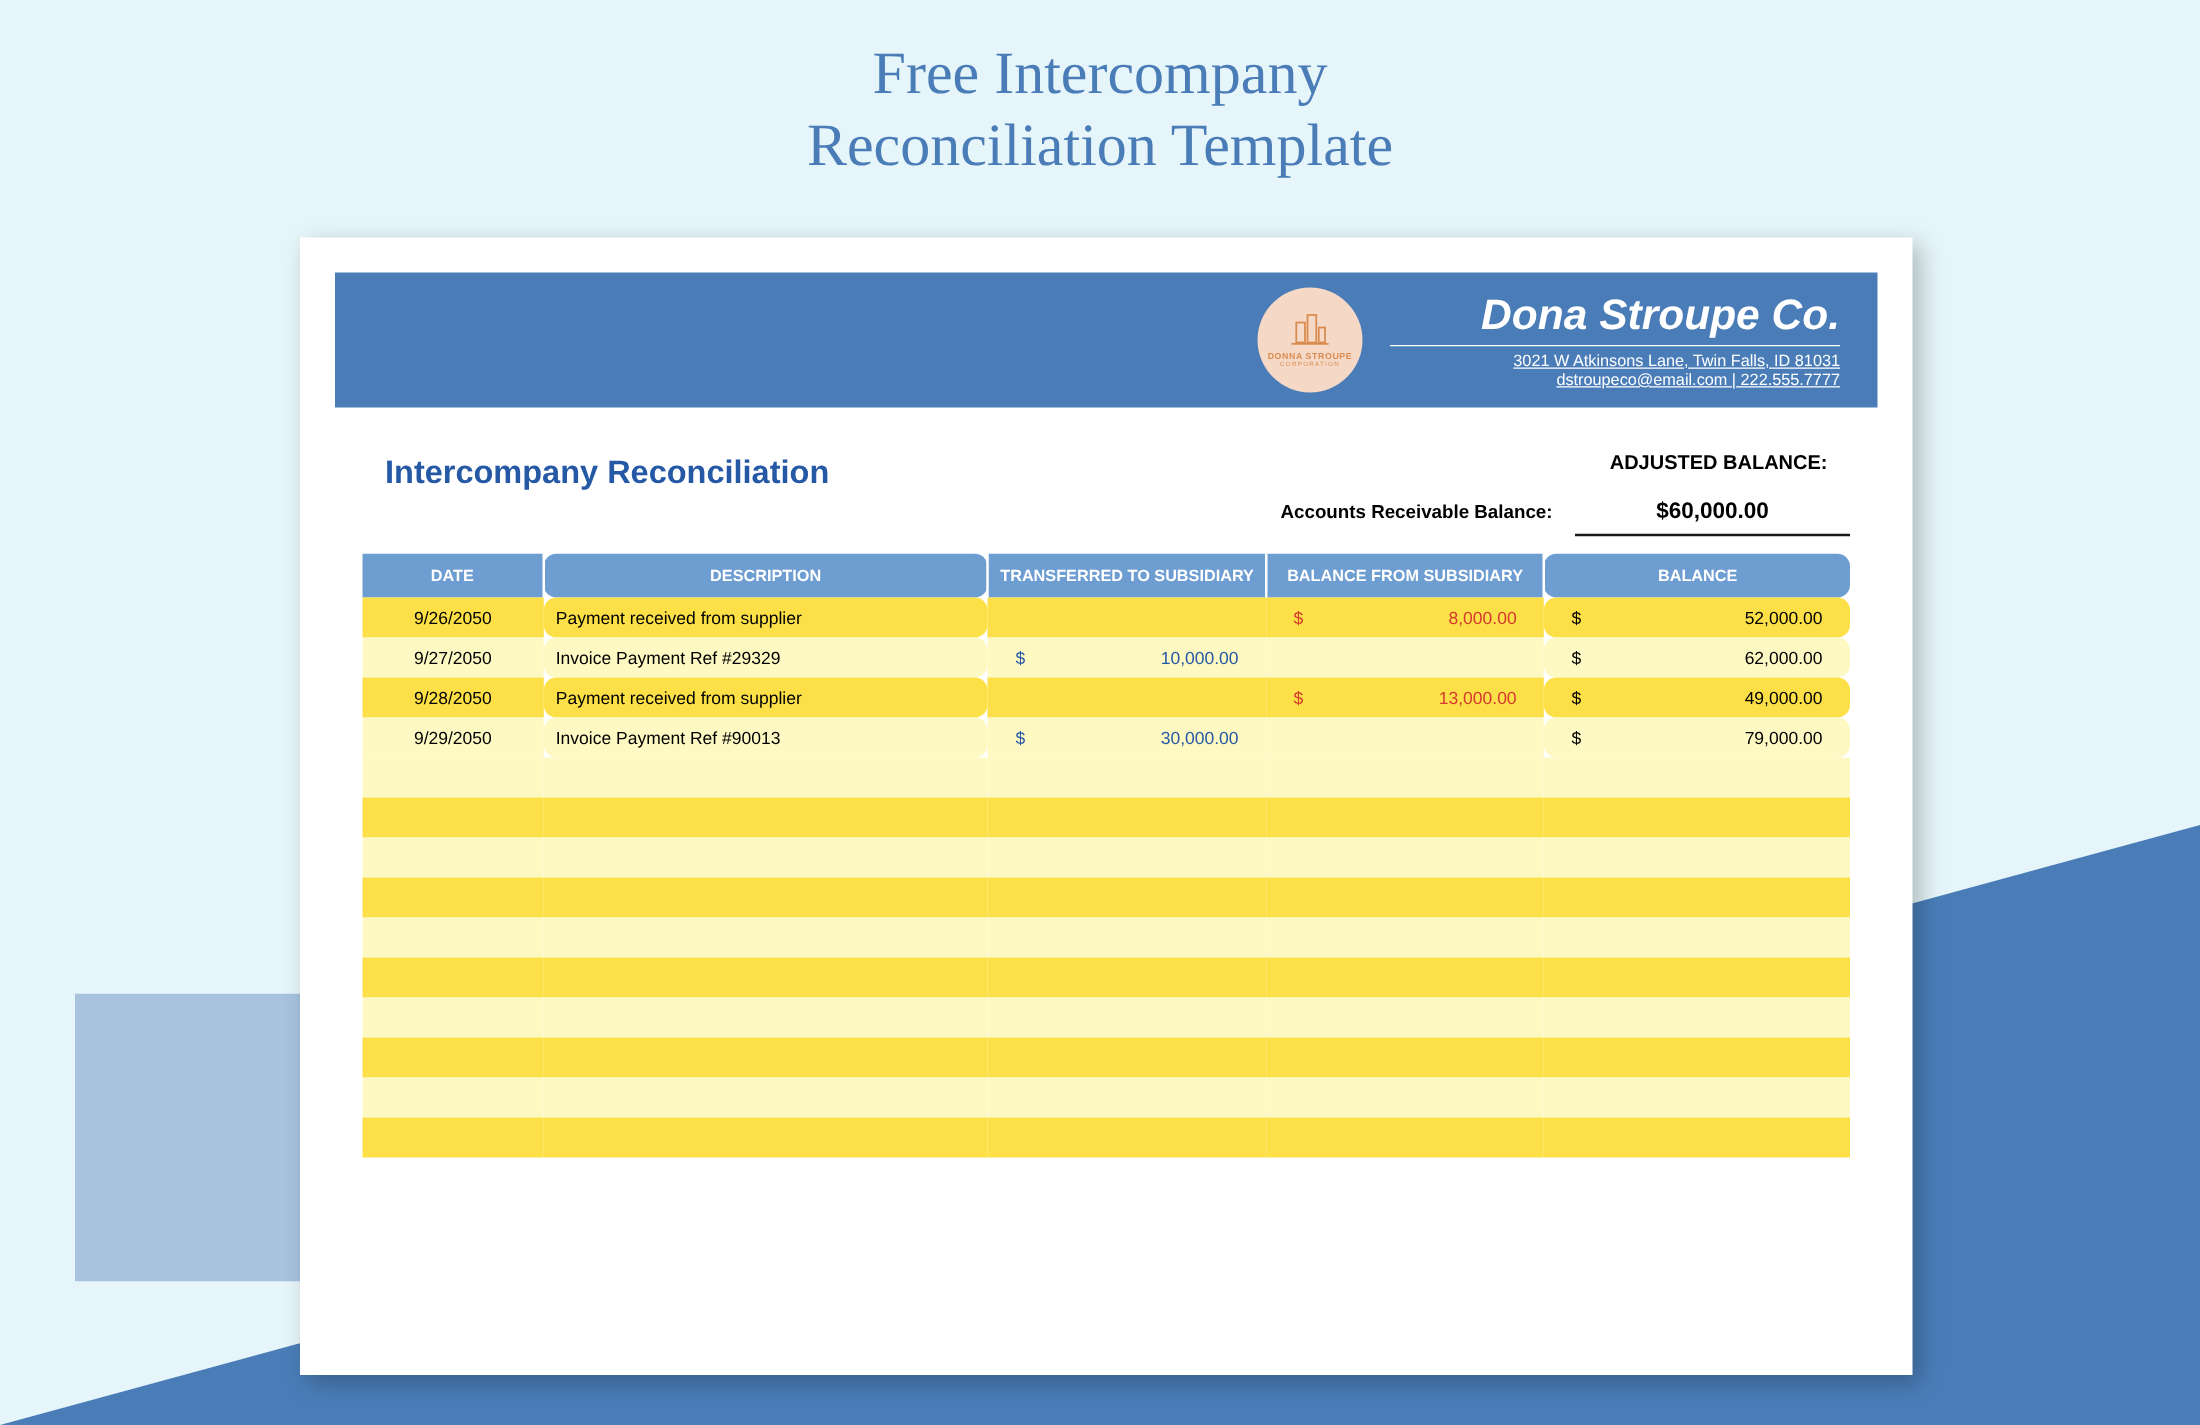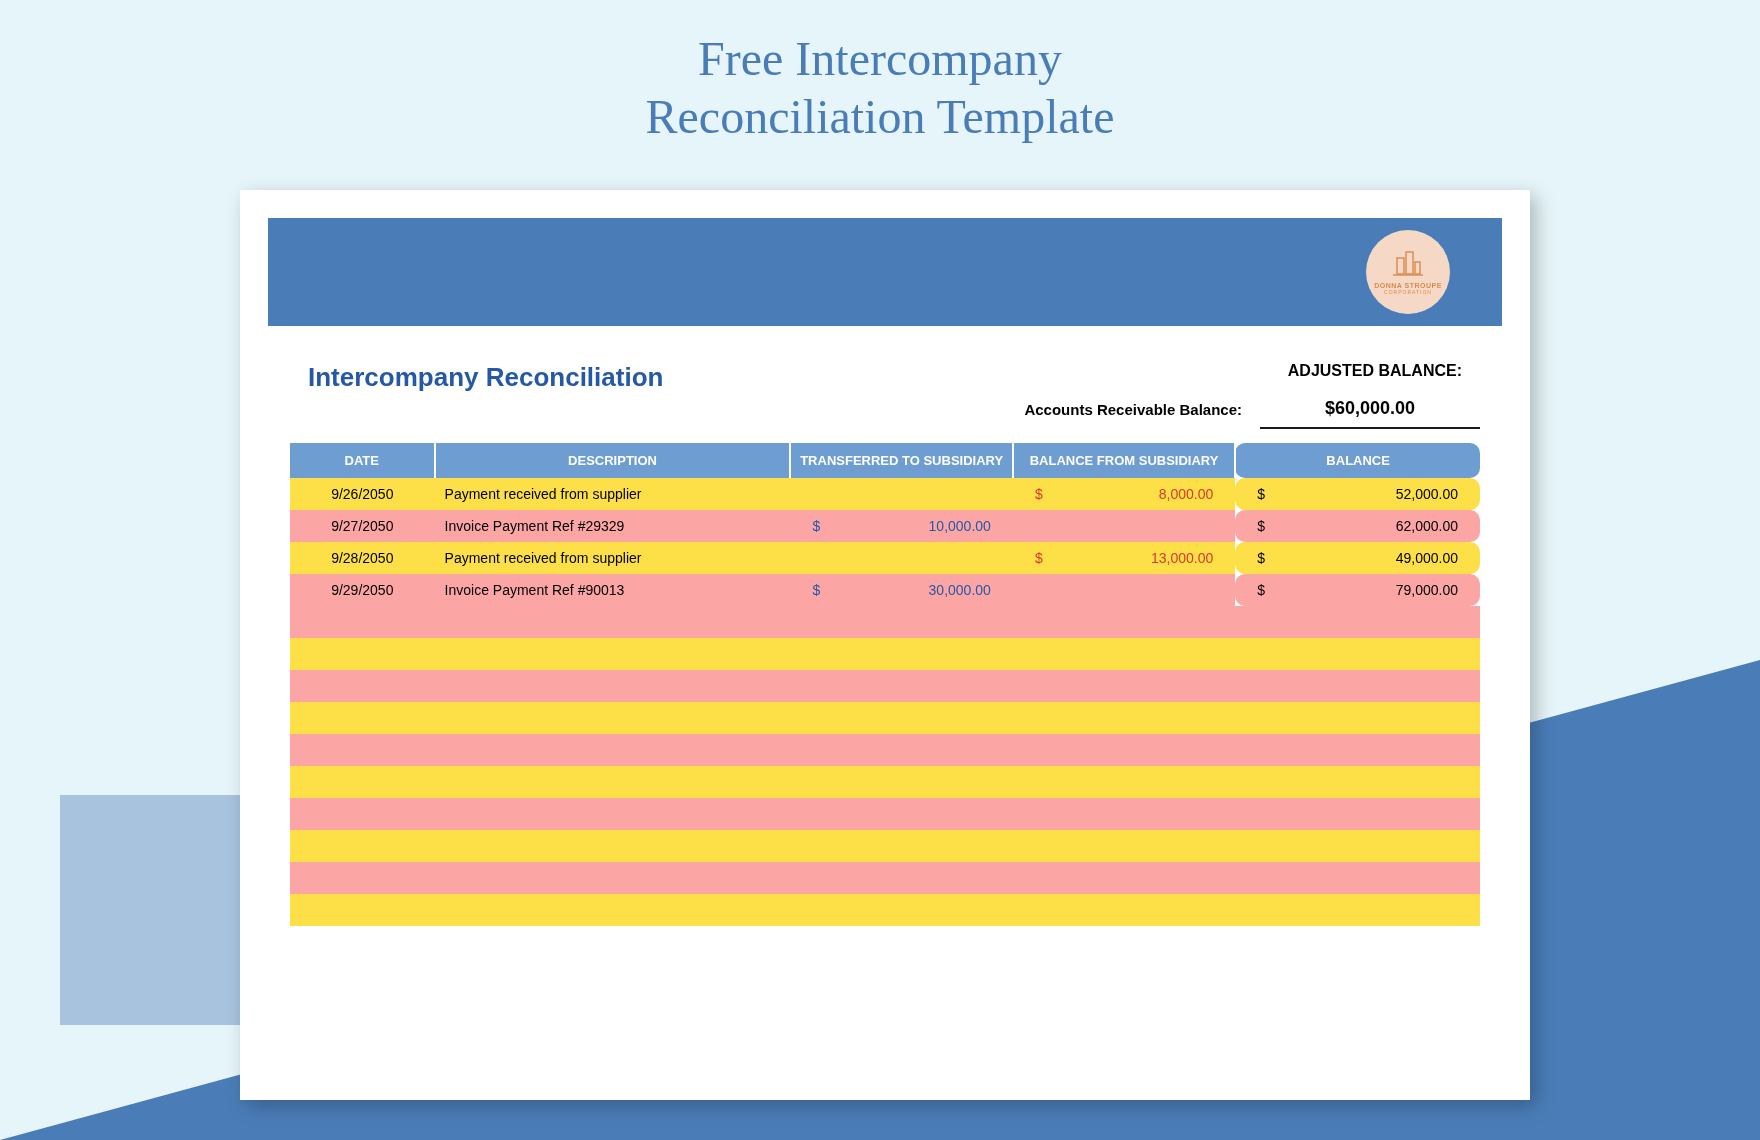--- a/index.html
+++ b/index.html
@@ -105,23 +105,23 @@
   text-align: center;
   border-right: 2px solid #fff;
 }
 .table th:last-child { border-right: none; }
 .table td {
   font-size: 14px;
   padding: 7px 10px;
   height: 32px;
 }
 .table tr.stripe td { background: #fde047; }
-.table tr.plain td { background: #fca5a5; }
+.table tr.plain td { background: #fef9c3; }
 .col-date { width: 130px; text-align: center; }
-.col-desc { width: 320px; text-align: left; padding-left: 8px; }
+.col-desc { width: 320px; text-align: left; padding-left: 8px; border-radius: 10px; }
 .col-trans { width: 200px; }
 .col-recv { width: 200px; }
 .col-bal { width: 220px; border-radius: 10px; }
 .money-cell { display: flex; justify-content: space-between; padding: 0 12px; }
 .money-cell.blue { color: #2659a5; font-weight: 500; }
 .money-cell.red { color: #d43a2f; font-weight: 500; }
 .money-cell.black { color: #000; }
 .dollar { }
 .amount { }
 .empty-rows td { height: 32px; }
@@ -146,20 +146,26 @@
             <g stroke="#d98b4e" stroke-width="1.4" fill="none">
               <rect x="4" y="8" width="7" height="16"></rect>
               <rect x="13" y="2" width="7" height="22"></rect>
               <rect x="22" y="12" width="5" height="12"></rect>
               <line x1="0" y1="25" x2="30" y2="25"></line>
             </g>
           </svg>
       </div>
       <div class="logo-text">DONNA STROUPE</div>
       <div class="logo-sub">CORPORATION</div>
+    </div>
+    <div class="company-block">
+      <div class="company-name">Dona Stroupe Co.</div>
+      <div class="company-divider"></div>
+      <div class="company-addr">3021 W Atkinsons Lane, Twin Falls, ID 81031</div>
+      <div class="company-contact">dstroupeco@email.com | 222.555.7777</div>
     </div>
   </div>
 
   <div class="section-title-row">
     <div class="section-title">Intercompany Reconciliation</div>
     <div class="balance-box">
       <div class="balance-row">
         <div class="balance-label">ADJUSTED BALANCE:</div>
       </div>
       <div class="balance-row">

